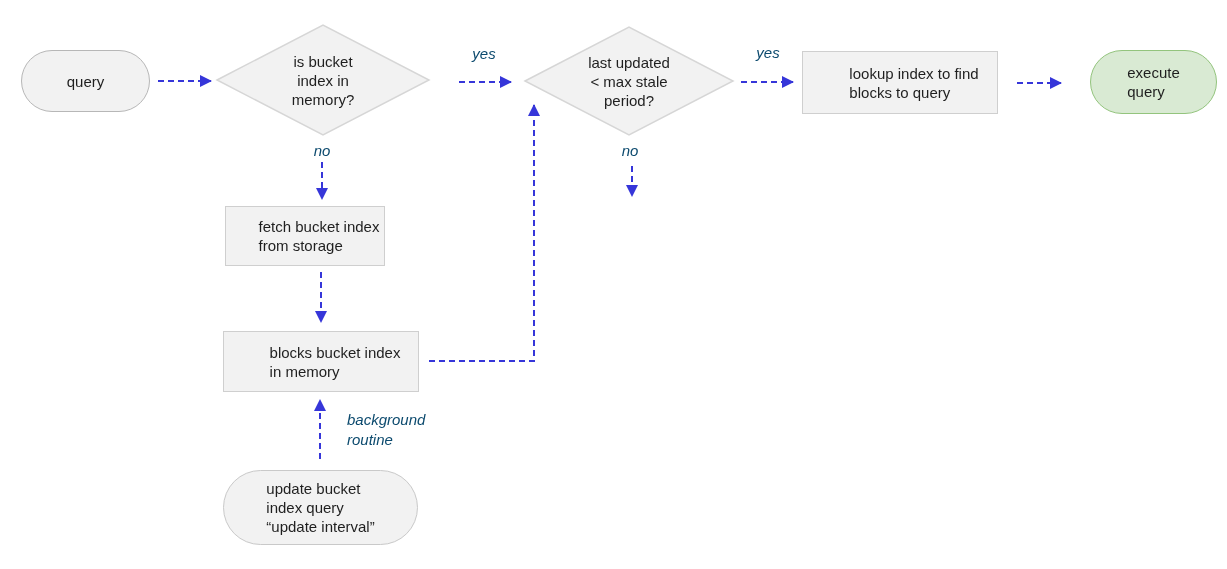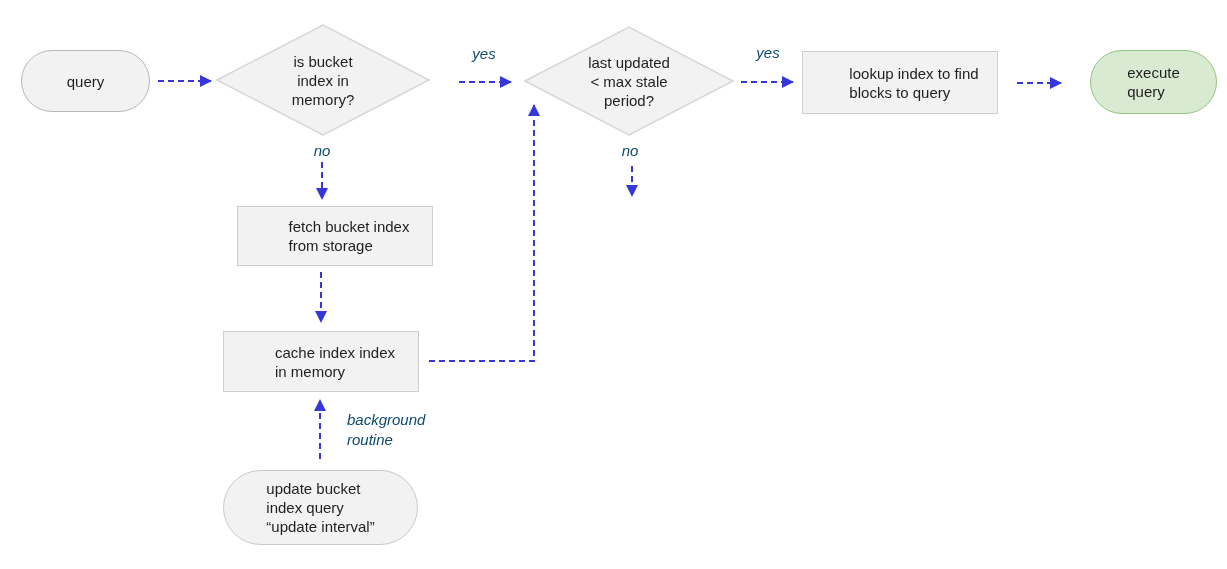--- a/index.html
+++ b/index.html
@@ -112,24 +112,24 @@
   <div class="node stadium" style="left:21px; top:50px; width:129px; height:62px;">query</div>
 
   <div class="diamond-label" style="left:554px; top:53px; width:150px;">last updated
 &lt; max stale
 period?</div>
 
   <div class="diamond-label" style="left:248px; top:52px; width:150px;">is bucket
 index in
 memory?</div>
 
-  <div class="node rect" style="left:237px; top:206px; width:196px; height:60px;">fetch bucket index
+  <div class="node rect" style="left:225px; top:206px; width:160px; height:60px;">fetch bucket index
 from storage</div>
 
-  <div class="node rect" style="left:223px; top:331px; width:196px; height:61px;">cache index index
+  <div class="node rect" style="left:223px; top:331px; width:196px; height:61px;">blocks bucket index
 in memory</div>
 
   <div class="node rect" style="left:802px; top:51px; width:196px; height:63px;">lookup index to find
 blocks to query</div>
 
   <div class="node stadium terminal-success" style="left:1090px; top:50px; width:127px; height:64px;">execute
 query</div>
 
 
   <div class="node stadium stadium-light-border" style="left:223px; top:470px; width:195px; height:75px;">update bucket

